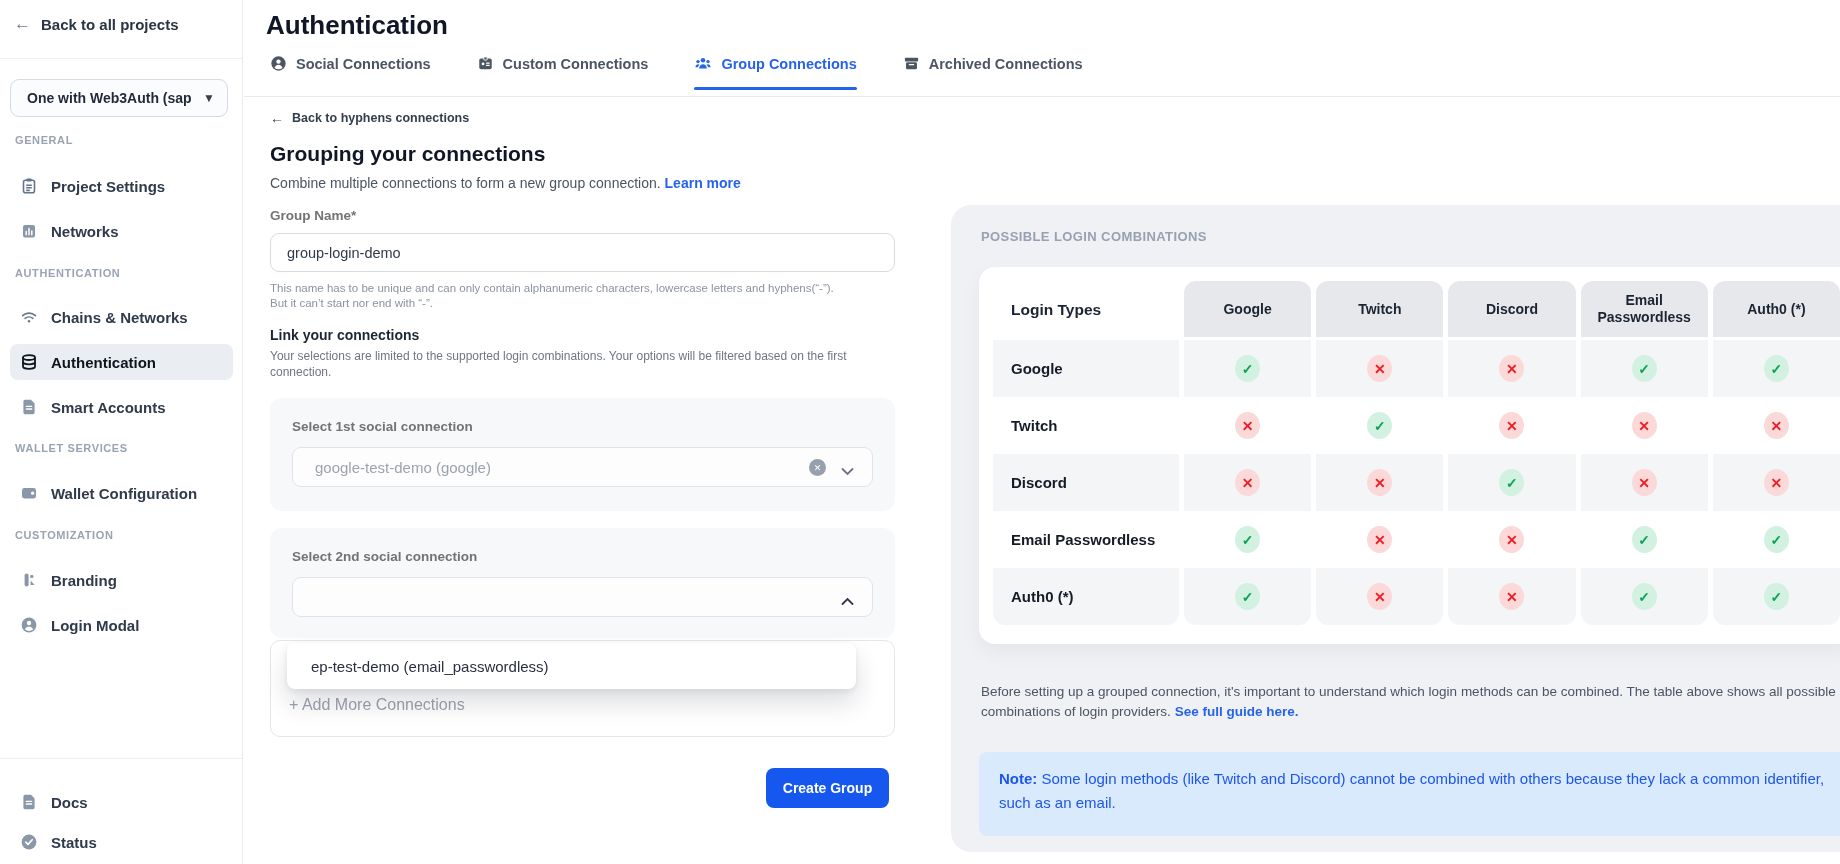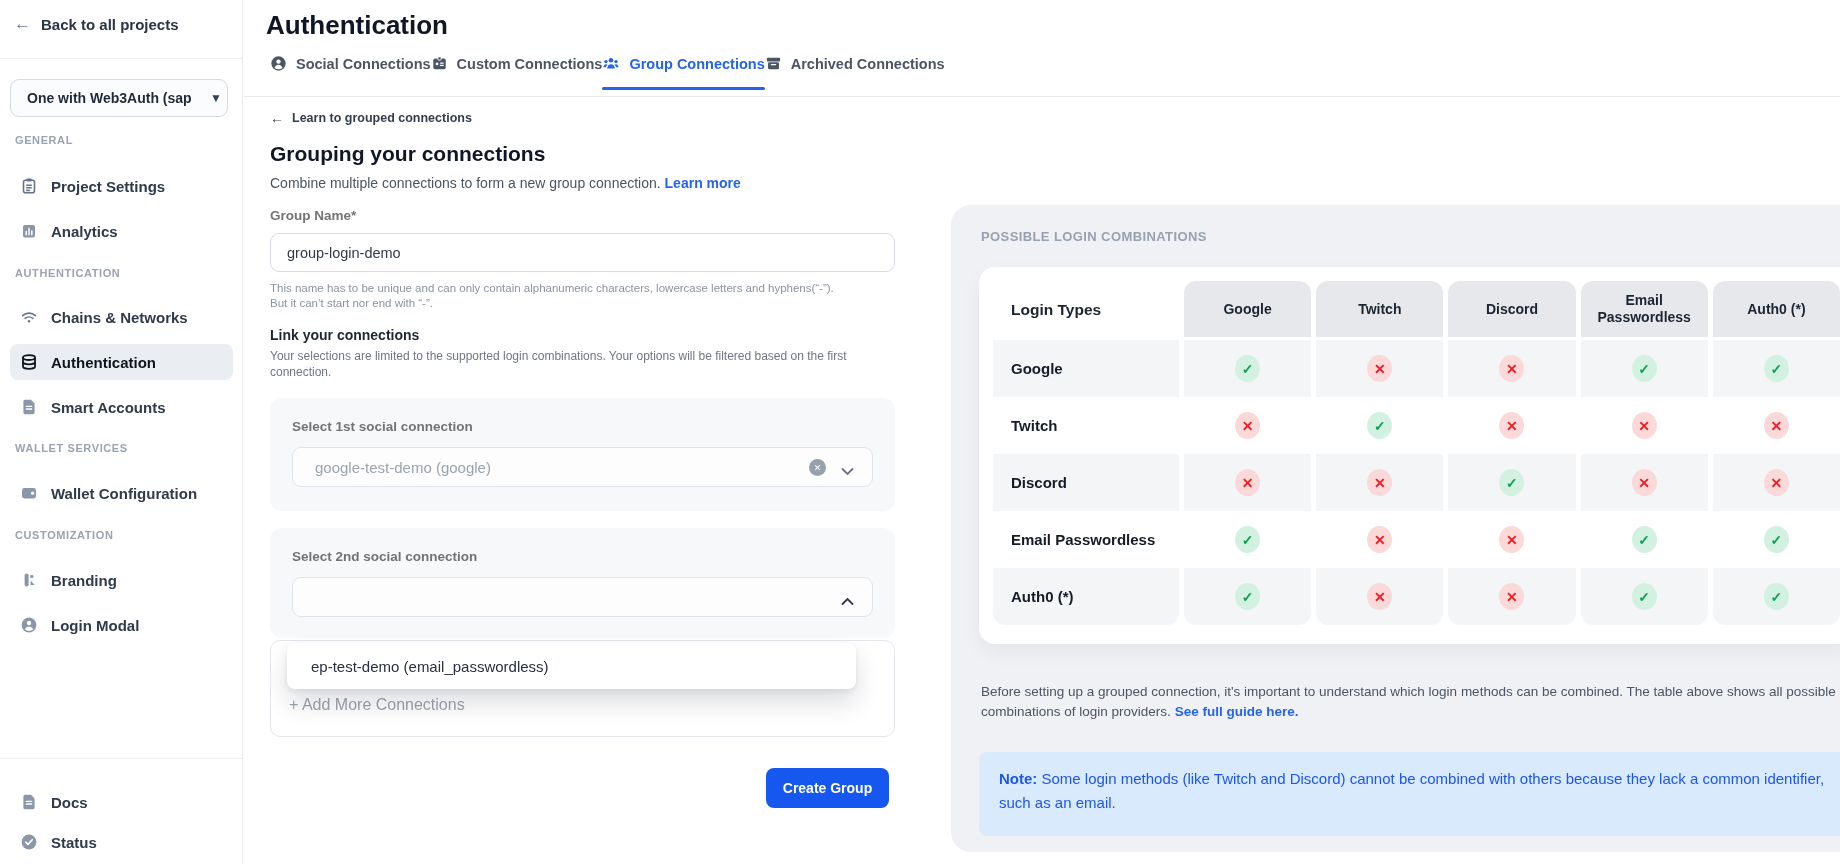--- a/index.html
+++ b/index.html
@@ -4,32 +4,32 @@
 <style>
   * { margin:0; padding:0; box-sizing:border-box; }
   body { font-family:"Liberation Sans", sans-serif; background:#fff; }
   .page { position:relative; width:1840px; height:864px; background:#fff; overflow:hidden; }
 
   
   .sidebar { position:absolute; left:0; top:0; width:243px; height:864px; background:#fff; border-right:1px solid #e8eaee; }
   .sb-back { position:absolute; top:14px; left:14px; display:flex; align-items:center; gap:10px; font-size:15px; font-weight:700; color:#2b3442; cursor:pointer; }
   .sb-back .arr { color:#6b7a90; font-size:17px; font-weight:400; }
   .sb-div1 { position:absolute; top:58px; left:0; width:100%; border-top:1px solid #eceef2; }
-  .sb-select { position:absolute; top:79px; left:10px; width:218px; height:38px; border:1px solid #d6dae1; border-radius:9px; background:#fbfcfd; display:flex; align-items:center; padding:0 5px 0 16px; cursor:pointer; }
+  .sb-select { position:absolute; top:79px; left:10px; width:218px; height:38px; border:1px solid #d6dae1; border-radius:9px; background:#fbfcfd; display:flex; align-items:center; padding:0 12px 0 16px; cursor:pointer; }
   .sb-select .val { flex:1; font-size:14px; font-weight:600; color:#1f2937; white-space:nowrap; overflow:hidden; }
   .sb-select .chev { color:#384150; font-size:12px; margin-left:4px; }
   .sb-label { position:absolute; left:15px; font-size:11px; font-weight:700; letter-spacing:.6px; color:#9aa3b2; }
   .sb-item { position:absolute; left:10px; width:223px; height:36px; display:flex; align-items:center; gap:13px; padding-left:10px; border-radius:8px; font-size:15px; font-weight:600; color:#2f3a4a; cursor:pointer; }
   .sb-item.active { background:#eaedf1; color:#10151d; }
   .sb-item svg { flex:0 0 auto; }
   .sb-div2 { position:absolute; top:758px; left:0; width:100%; border-top:1px solid #eceef2; }
 
   
   .main-title { position:absolute; left:266px; top:10px; font-size:26px; font-weight:800; color:#0f1625; }
-  .tabs { position:absolute; left:270px; top:55px; display:flex; }
+  .tabs { position:absolute; left:270px; top:55px; display:flex; gap:46px; }
   .tab { display:flex; align-items:center; gap:9px; font-size:14.5px; font-weight:600; color:#4b5563; padding-bottom:18px; cursor:pointer; position:relative; }
   .tab.active { color:#2563eb; }
   .tab.active::after { content:""; position:absolute; left:0; right:0; bottom:0; height:3px; background:#2563eb; border-radius:2px; }
   .tabs-rule { position:absolute; left:244px; right:0; top:96px; border-top:1px solid #e8eaee; }
 
   
   .fc { position:absolute; left:270px; width:625px; }
   .back-link { top:110px; display:flex; align-items:center; gap:8px; font-size:12.5px; font-weight:600; color:#333d4c; cursor:pointer; }
   .back-link .arr { font-size:14px; color:#333d4c; }
   .g-title { top:142px; font-size:21px; font-weight:800; color:#0f1625; }
@@ -110,21 +110,21 @@
         </span>
       <span>Project Settings</span>
     </div>
     <div class="sb-item" style="top:213px;">
       <span class="ico">
           <svg width="18" height="18" viewBox="0 0 18 18" fill="none" stroke="#64748b" stroke-width="1.6">
             <rect x="3" y="3" width="12" height="12.5" rx="2" fill="#8a97a9" stroke="none"></rect>
             <path d="M6.2 12.7v-3.2M9 12.7V6.4M11.8 12.7V9" stroke="#fff" stroke-width="1.5" stroke-linecap="round"></path>
           </svg>
         </span>
-      <span>Analytics</span>
+      <span>Networks</span>
     </div>
 
     <div class="sb-label" style="top:267px;">AUTHENTICATION</div>
 
     <div class="sb-item" style="top:299px;">
       <span class="ico">
           <svg width="18" height="18" viewBox="0 0 18 18" fill="none" stroke="#64748b" stroke-width="1.6" stroke-linecap="round">
             <path d="M2.6 7.6a9.5 9.5 0 0 1 12.8 0"></path>
             <path d="M5.1 10.4a6 6 0 0 1 7.8 0"></path>
             <circle cx="9" cy="13.3" r="1.2" fill="#64748b" stroke="none"></circle>
@@ -254,21 +254,21 @@
             <path d="M6.8 10.2h4.4" stroke="#fff" stroke-width="1.4" stroke-linecap="round"></path>
           </svg>
         </span>
       <span>Archived Connections</span>
     </div>
   </div>
   <div class="tabs-rule"></div>
 
   <div class="fc back-link" style="position:absolute;">
     <span class="arr">←</span>
-    <span>Learn to grouped connections</span>
+    <span>Back to hyphens connections</span>
   </div>
 
   <div class="fc g-title" style="position:absolute;">Grouping your connections</div>
 
   <div class="fc g-sub" style="position:absolute;">
     <span>Combine multiple connections to form a new group connection.</span>
     <a class="lnk">Learn more</a>
   </div>
 
   <label class="fc f-label gn-label" style="position:absolute;">Group Name*</label>

